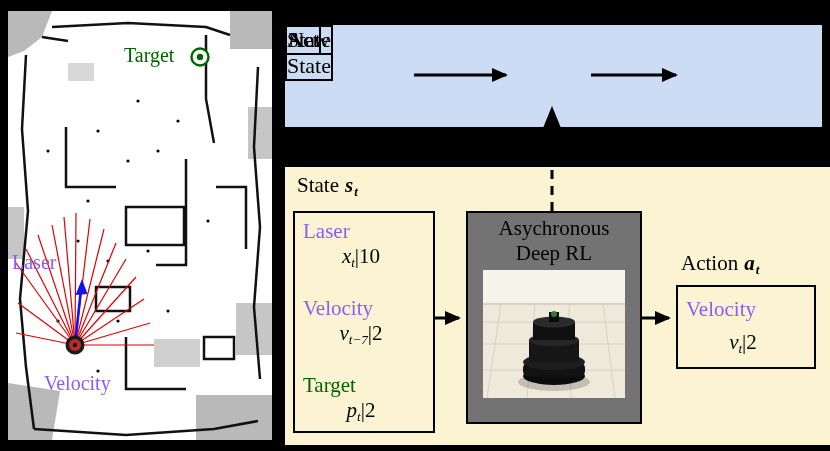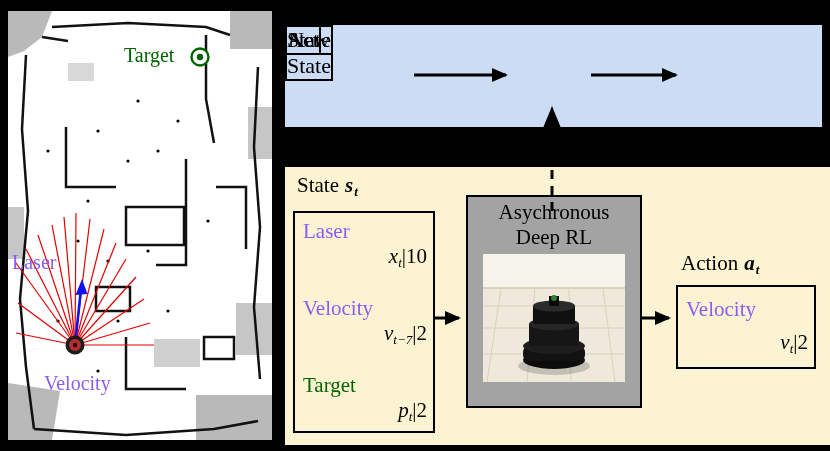--- a/index.html
+++ b/index.html
@@ -17,23 +17,23 @@
   .heading{position:absolute;font-size:21px;white-space:nowrap;}
   .bvar{font-style:italic;font-weight:bold;margin-left:6px;}
   .mvar{font-style:italic;}
   .sub{font-size:0.62em;vertical-align:-0.3em;margin-left:0;}
   .sub.bvar{margin-left:1px;}
   .red{color:#8b5cf6;} .blue{color:#8b5cf6;} .green{color:#006400;}
   #state-box{position:absolute;left:8px;top:44px;width:138px;height:206px;border:2.5px solid #000;
              display:flex;flex-direction:column;justify-content:space-between;padding:6px 0;font-size:21px;}
   .srow{display:flex;flex-direction:column;}
   .slabel{padding-left:8px;}
-  .svalue{text-align:right;padding-right:6px;}
-  #network-box{position:absolute;left:181px;top:28px;width:172px;height:206px;border:2.5px solid #000;
-               text-align:center;padding-top:3px;font-size:21px;line-height:1.18;background:#a3a3a3;}
+  .svalue{text-align:center;padding-right:6px;}
+  #network-box{position:absolute;left:181px;top:44px;width:172px;height:206px;border:2.5px solid #000;
+               text-align:center;padding-top:3px;font-size:21px;line-height:1.18;background:#737373;}
   #network-box svg{display:block;margin:4px auto 0;}
   #action-box{position:absolute;left:391px;top:118px;width:136px;height:76px;border:2.5px solid #000;
               display:flex;flex-direction:column;justify-content:space-evenly;padding:2px 0;font-size:21px;}
   #state-heading{left:12px;top:6px;}
   #action-heading{left:396px;top:84px;text-align:center;}
   #arrow-layer{position:absolute;left:0;top:0;pointer-events:none;}
 </style>
 </head>
 <body>
 

